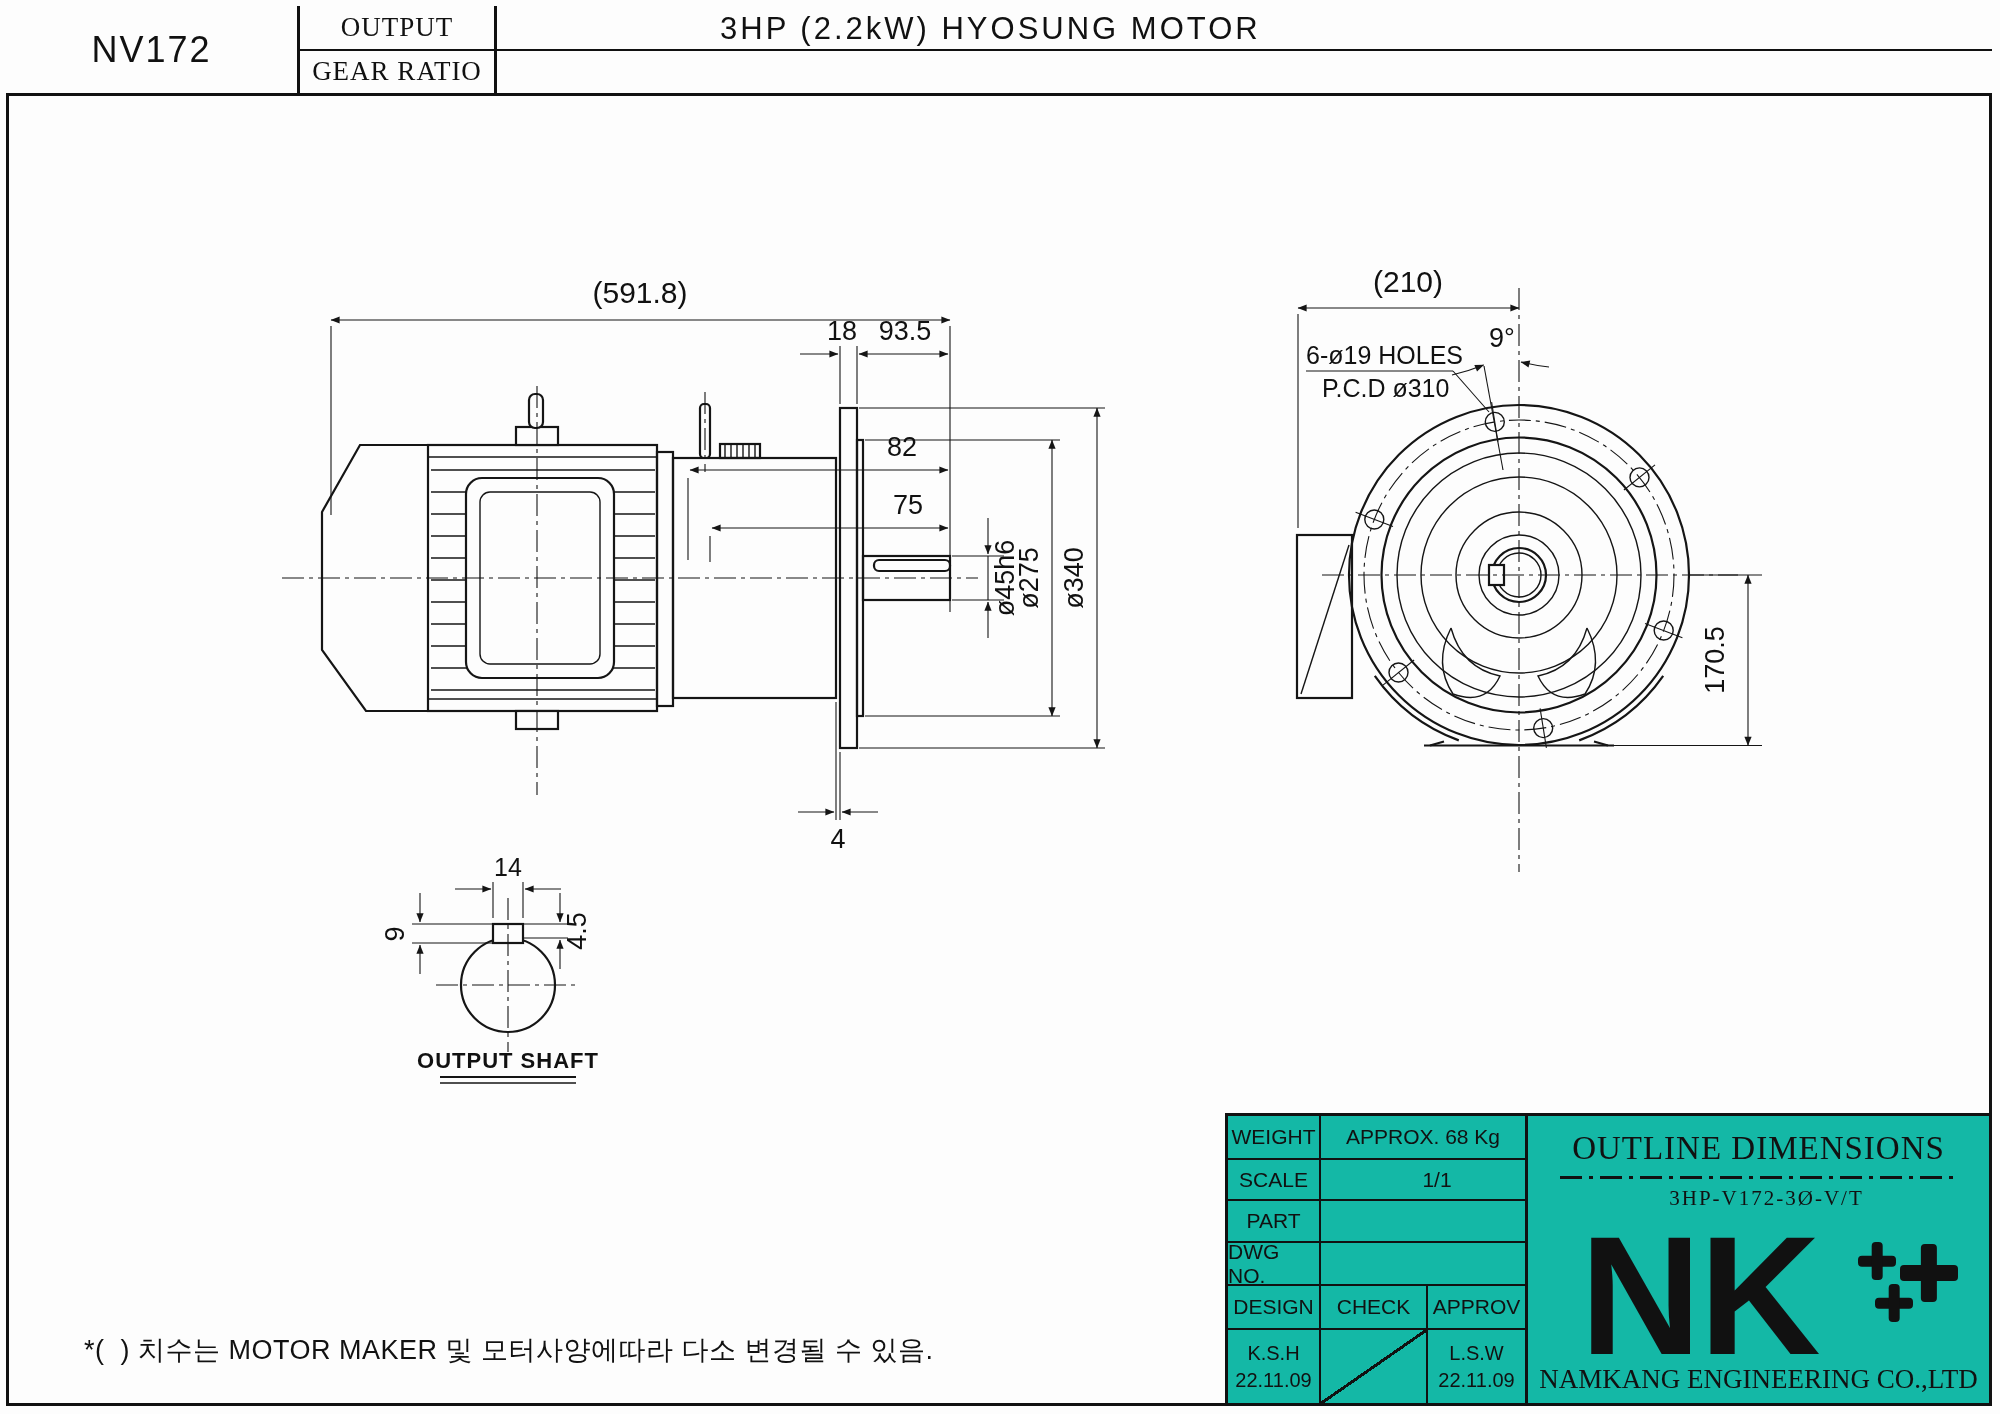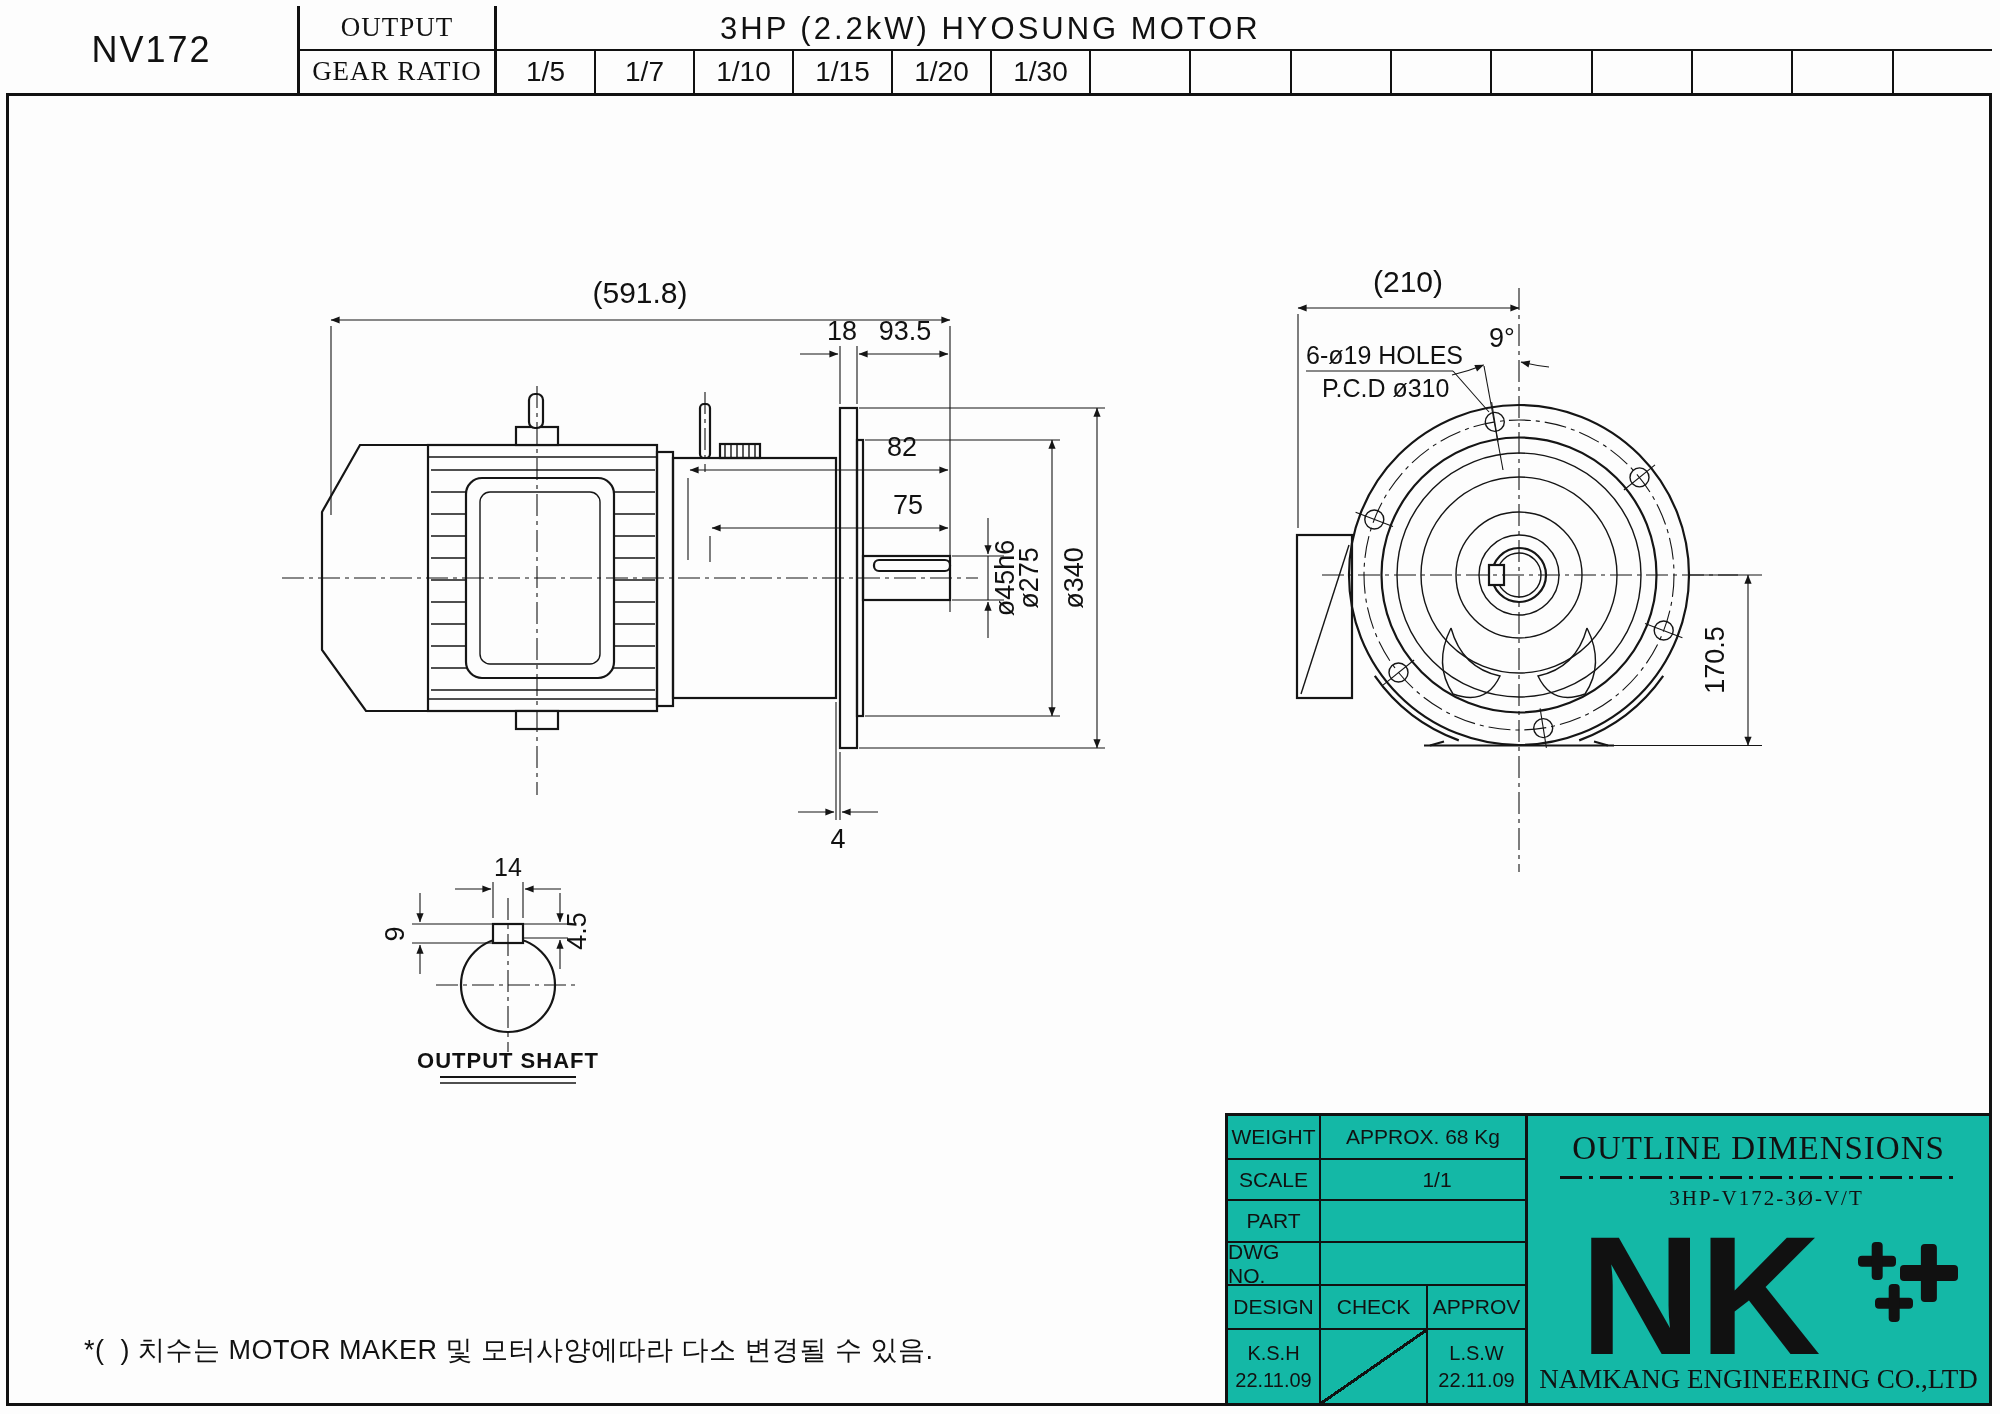--- a/index.html
+++ b/index.html
@@ -81,37 +81,20 @@
   <div class="header">
     <div class="h-model">NV172</div>
     <div class="h-labels">
       <div>OUTPUT</div>
       <div>GEAR RATIO</div>
     </div>
     <div class="h-rest">
       <div class="h-motor">
         <span>3HP (2.2kW) HYOSUNG MOTOR</span>
       </div>
-      <div class="h-ratios">
-        <div class="rc">1/5</div>
-        <div class="rc">1/7</div>
-        <div class="rc">1/10</div>
-        <div class="rc">1/15</div>
-        <div class="rc">1/20</div>
-        <div class="rc">1/30</div>
-        <div class="ec"></div>
-        <div class="ec"></div>
-        <div class="ec"></div>
-        <div class="ec"></div>
-        <div class="ec"></div>
-        <div class="ec"></div>
-        <div class="ec"></div>
-        <div class="ec"></div>
-        <div class="ec"></div>
-      </div>
     </div>
   </div>
 
   <svg class="draw" width="2000" height="1414" viewBox="0 0 2000 1414">
     <defs>
       <marker id="arr" viewBox="0 0 10 10" refX="9.6" refY="5" markerWidth="14" markerHeight="9" orient="auto-start-reverse" markerUnits="userSpaceOnUse">
         <path d="M0,1 L10,5 L0,9 Z" fill="#151515"></path>
       </marker>
     </defs>
 

